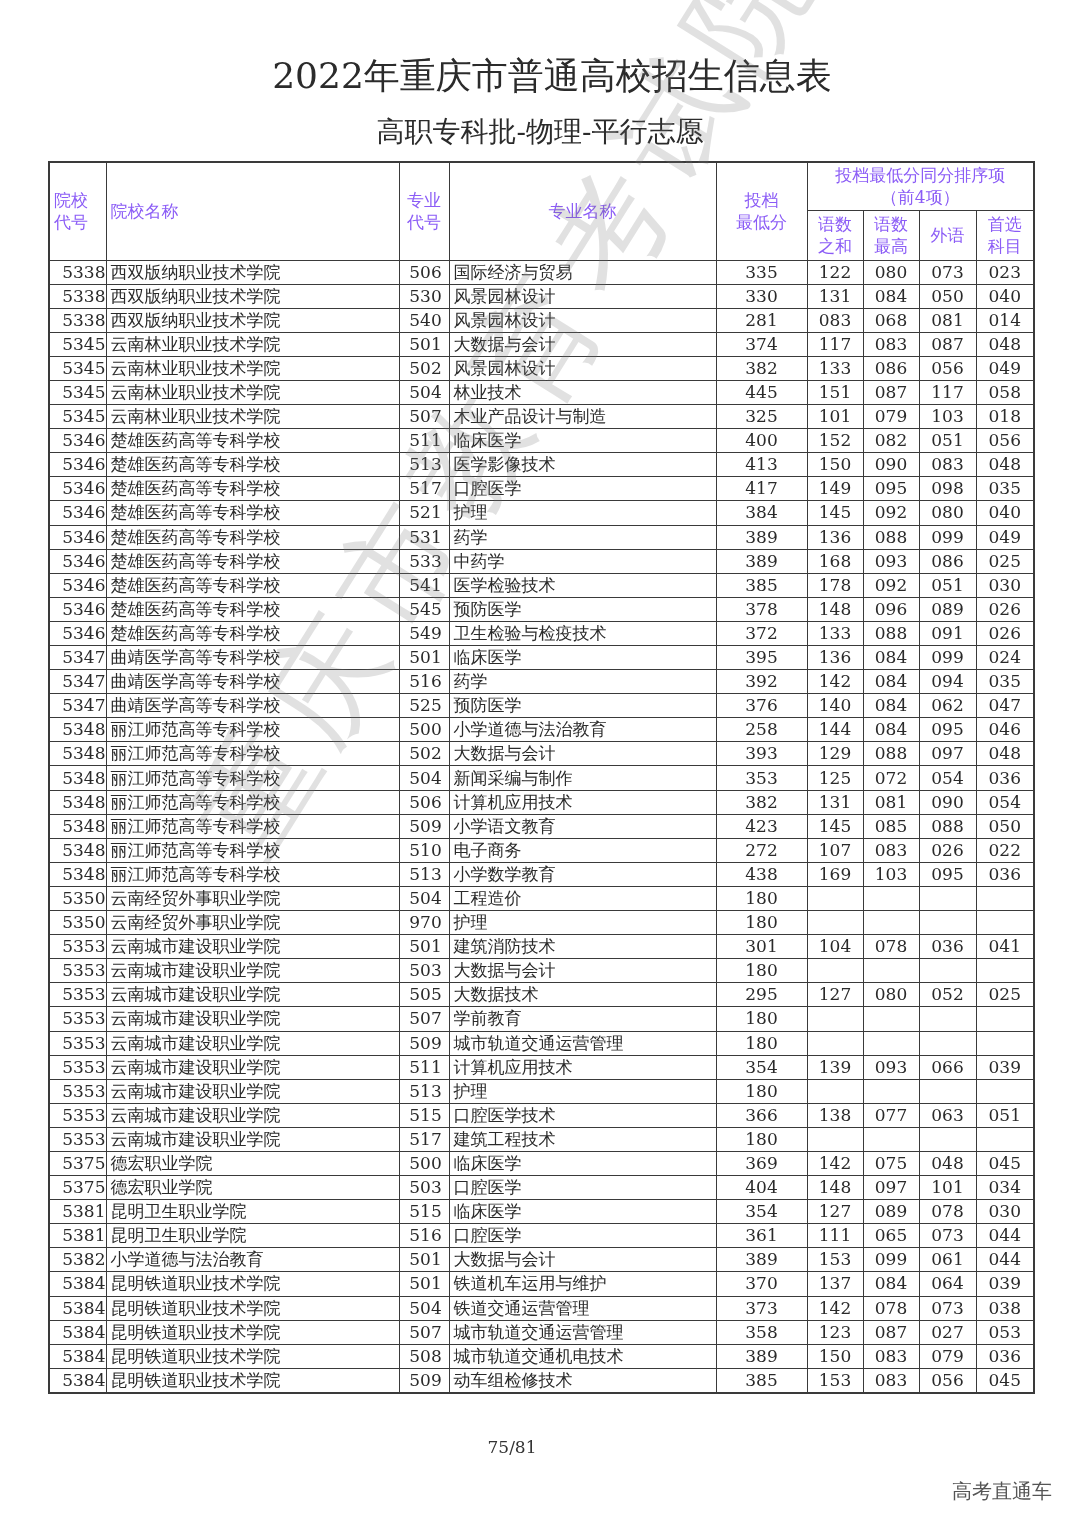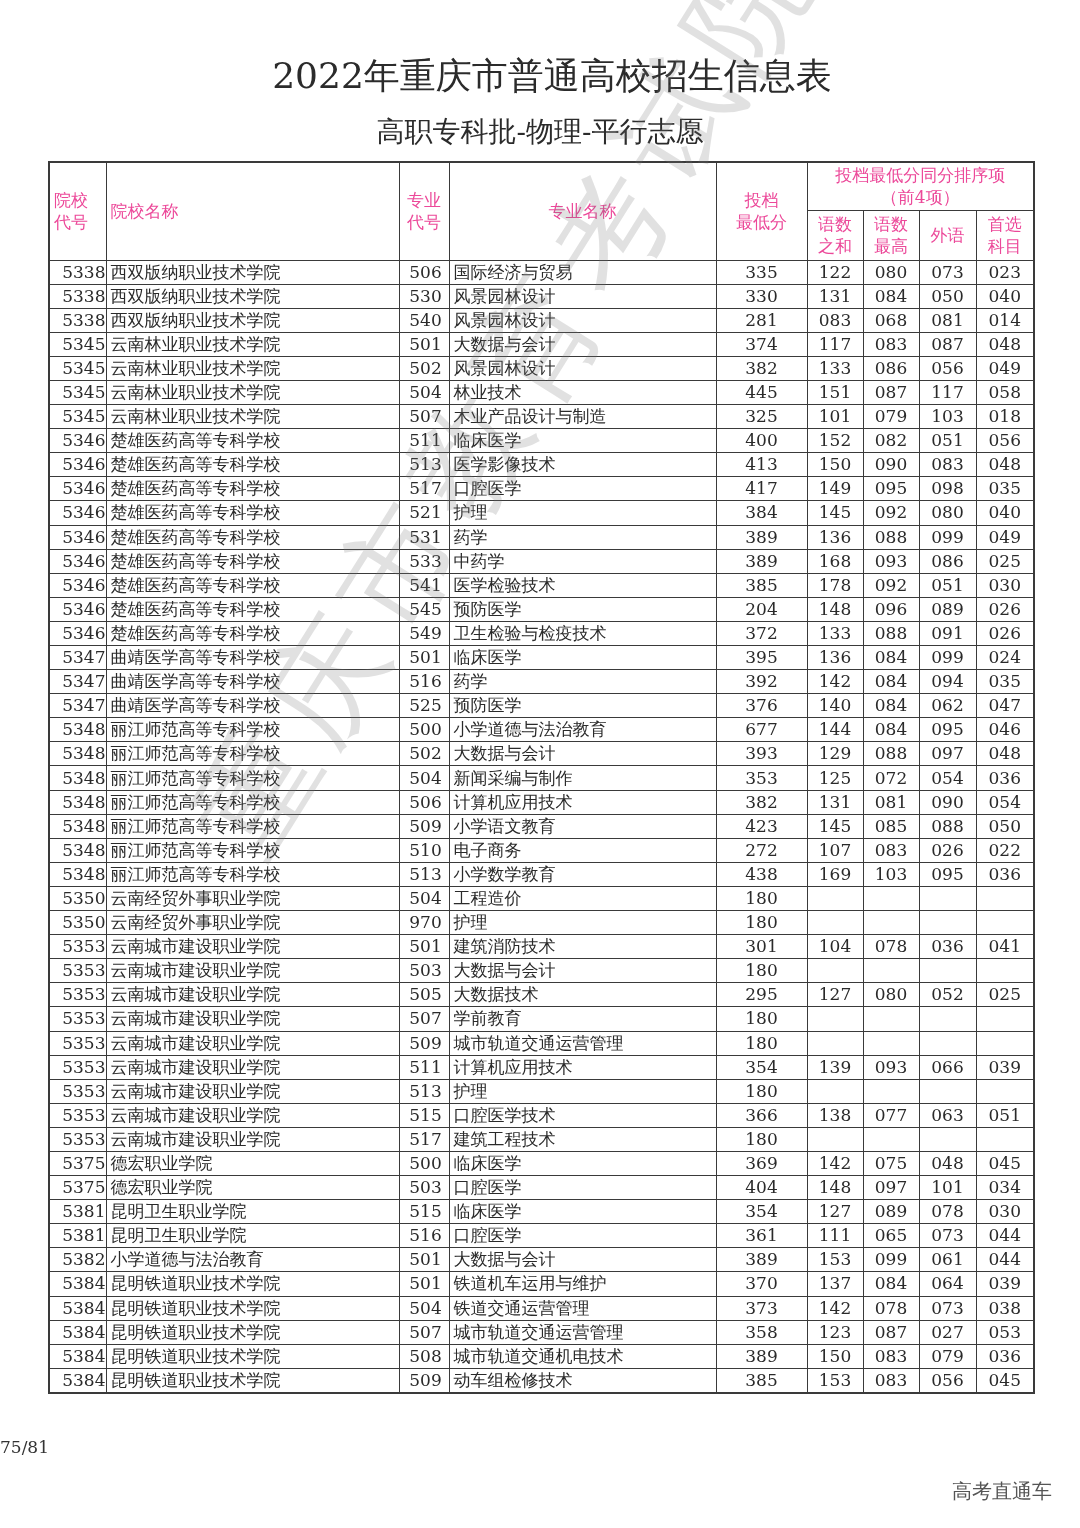--- a/index.html
+++ b/index.html
@@ -6,35 +6,35 @@
   body { width:1080px; height:1528px; position:relative; overflow:hidden;
          font-family:"DejaVu Serif","Liberation Serif",serif; color:#2a2a2a; }
   .title { position:absolute; left:12px; width:1080px; top:52px; text-align:center;
            font-size:36px; letter-spacing:0px; color:#2b2b2b; }
   .subtitle { position:absolute; left:0; width:1080px; top:113px; text-align:center;
               font-size:28px; color:#2b2b2b; }
   table.main { position:absolute; left:48px; top:161px; border-collapse:collapse;
                table-layout:fixed; width:985px; border:2px solid #3a3a3a; }
   table.main td, table.main th { border:1.6px solid #3a3a3a; padding:0; font-weight:normal;
                                  overflow:hidden; white-space:nowrap; font-size:17px; }
-  table.main th { color:#ec4899; line-height:22px;margin-left:36px; }
+  table.main th { color:#8b5cf6; line-height:22px;margin-left:36px; }
   .hdr-top { height:48px; }
   .hdr-bot { height:50px; }
   table.main tbody td { height:23.1px; line-height:23px; }
   .c-code { text-align:right; padding-left:2px !important; }
   .c-name { text-align:left; padding-left:4px !important; }
   .c-num { text-align:center; }
   .c-left { text-align:center; padding-left:3px !important; }
   th.left { text-align:left; padding-left:4px !important; }
   th.center { text-align:center; }
   .watermark { position:absolute; left:160px; top:800px; width:1000px;
                font-size:118px; color:rgba(120,120,120,0.22); letter-spacing:14px;
                transform:rotate(-58deg); transform-origin:0 0; pointer-events:none;
                font-family:"DejaVu Sans","Liberation Sans",sans-serif; white-space:nowrap; }
-  .page-num { position:absolute; left:0; width:1024px; top:1437px; text-align:left;
+  .page-num { position:absolute; left:0; width:1024px; top:1437px; text-align:center;
               font-size:17px; color:#333; }
   .source { position:absolute; right:28px; top:1478px; font-size:20px; color:#555;
             font-family:Liberation Serif, serif; }
 </style>
 </head>
 <body>
 
 <div class="title">2022年重庆市普通高校招生信息表</div>
 <div class="subtitle">高职专科批-物理-平行志愿</div>
 
@@ -242,21 +242,21 @@
         <td class="c-num">178</td>
         <td class="c-num">092</td>
         <td class="c-num">051</td>
         <td class="c-num">030</td>
       </tr>
       <tr>
         <td class="c-code">5346</td>
         <td class="c-name">楚雄医药高等专科学校</td>
         <td class="c-left">545</td>
         <td class="c-name">预防医学</td>
-        <td class="c-num">204</td>
+        <td class="c-num">378</td>
         <td class="c-num">148</td>
         <td class="c-num">096</td>
         <td class="c-num">089</td>
         <td class="c-num">026</td>
       </tr>
       <tr>
         <td class="c-code">5346</td>
         <td class="c-name">楚雄医药高等专科学校</td>
         <td class="c-left">549</td>
         <td class="c-name">卫生检验与检疫技术</td>
@@ -297,21 +297,21 @@
         <td class="c-num">140</td>
         <td class="c-num">084</td>
         <td class="c-num">062</td>
         <td class="c-num">047</td>
       </tr>
       <tr>
         <td class="c-code">5348</td>
         <td class="c-name">丽江师范高等专科学校</td>
         <td class="c-left">500</td>
         <td class="c-name">小学道德与法治教育</td>
-        <td class="c-num">677</td>
+        <td class="c-num">258</td>
         <td class="c-num">144</td>
         <td class="c-num">084</td>
         <td class="c-num">095</td>
         <td class="c-num">046</td>
       </tr>
       <tr>
         <td class="c-code">5348</td>
         <td class="c-name">丽江师范高等专科学校</td>
         <td class="c-left">502</td>
         <td class="c-name">大数据与会计</td>

